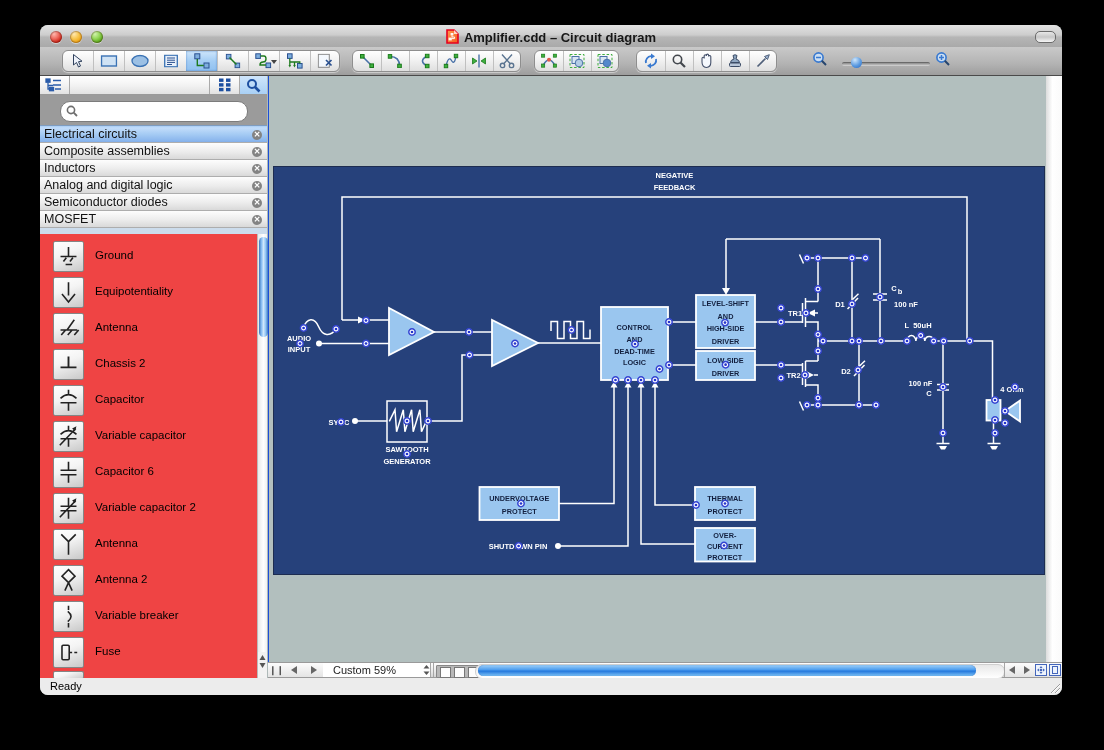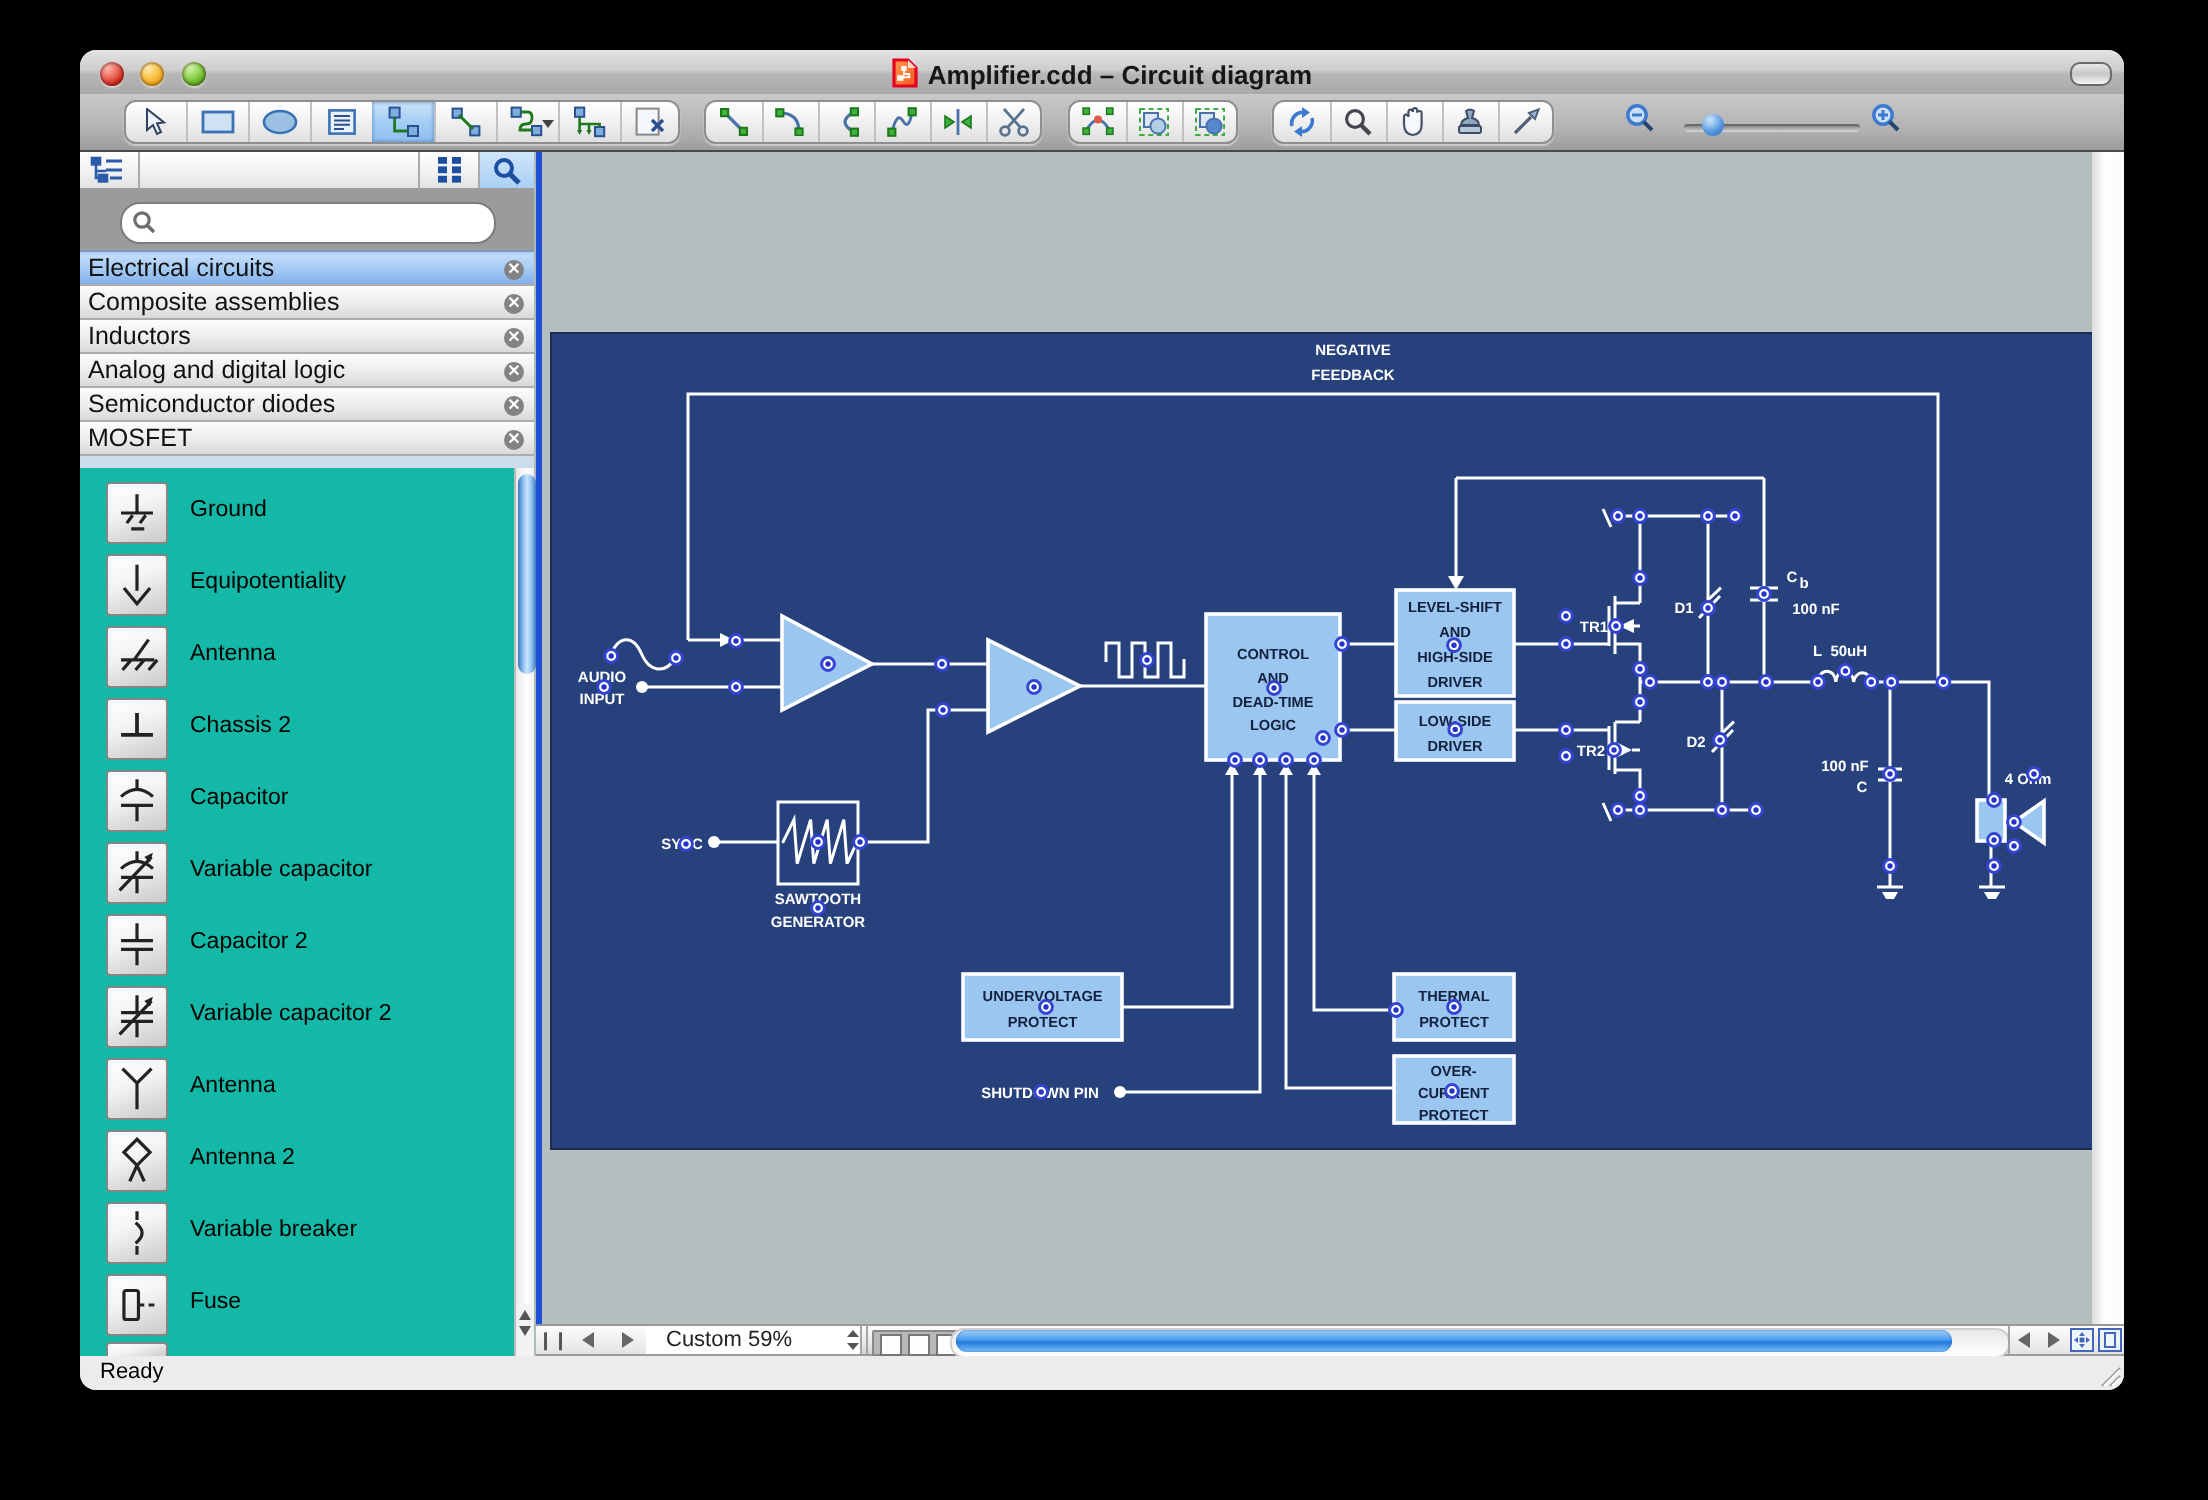--- a/index.html
+++ b/index.html
@@ -39,32 +39,32 @@
 #search-pill{position:absolute;left:20px;top:6px;width:186px;height:19px;border-radius:10px;
   background:#fff;border:1px solid #7c7c7c;}
 #lib-list{position:absolute;left:0;top:50px;width:227px;}
 .librow{position:relative;width:227px;height:17px;border-bottom:1px solid #adadad;
   background:linear-gradient(#fdfdfd,#ececec 55%,#d9d9d9);
   font-size:12.5px;color:#111;line-height:17px;padding-left:4px;box-sizing:border-box;}
 .librow.sel{background:linear-gradient(#a9cdf4,#c2dcfa 12%,#a6ccf4 50%,#88b4ec 95%,#7fabe8);border-top:1px solid #7e9cc0;height:18px;margin-top:-1px;}
 .xcirc{position:absolute;right:5px;top:3.5px;width:10px;height:10px;border-radius:50%;
   background:#838383;color:#fff;font-size:8px;line-height:10px;text-align:center;font-weight:bold;}
 
-#comps{position:absolute;left:0;top:158px;width:217px;height:444px;background:#14b8a6;}
+#comps{position:absolute;left:0;top:158px;width:217px;height:444px;background:#ef4444;}
 .comp{position:absolute;left:13px;width:204px;height:36px;}
 .cico{position:absolute;left:0;top:0;width:29px;height:29px;border-radius:2px;
   border:1px solid #858585;background:linear-gradient(160deg,#ffffff,#f4f4f4 40%,#c9c9c9);}
 .clabel{position:absolute;left:42px;top:8px;font-size:11.5px;color:#000;}
 
 #pscroll{position:absolute;left:217px;top:158px;width:10px;height:444px;background:linear-gradient(90deg,#e9e9e9,#ffffff 60%,#f0f0f0);border-left:1px solid #bbb;box-sizing:border-box;}
 #pthumb{position:absolute;left:0.5px;top:3px;width:9px;height:100px;border-radius:5px;
   background:linear-gradient(90deg,#3b77bc,#8fc2f5 30%,#cfe7fb 50%,#8fc2f5 75%,#3b77bc);}
 #parrows{position:absolute;left:217px;top:576px;width:10px;height:26px;background:#f2f2f2;border-left:1px solid #bbb;box-sizing:border-box;}
 
-#canvas{position:absolute;left:228px;top:51px;width:778px;height:586px;background:#b2bfbe;border-left:3px solid #1d4ed8;box-sizing:border-box;}
+#canvas{position:absolute;left:228px;top:51px;width:778px;height:586px;background:#b2bfbe;border-left:1px solid #1d4ed8;box-sizing:border-box;}
 #page{position:absolute;left:4px;top:90px;width:772px;height:409px;background:#26417b;border:1.5px solid #1d2c50;box-sizing:border-box;}
 #vscroll{position:absolute;left:1006px;top:51px;width:16px;height:586px;background:linear-gradient(90deg,#dcdcdc,#ffffff 40%,#fafafa);}
 
 #bottombar{position:absolute;left:228px;top:637px;width:794px;height:16px;
   background:linear-gradient(#fdfdfd,#e8e8e8 60%,#d5d5d5);border-top:1px solid #9a9a9a;border-bottom:1px solid #9a9a9a;box-sizing:border-box;font-size:11px;color:#222;}
 #statusbar{position:absolute;left:0;top:653px;width:1022px;height:17px;background:#ececec;
   font-size:11px;color:#000;line-height:16px;padding-left:10px;box-sizing:border-box;}
 .bbtn{position:absolute;top:0;height:14px;border-right:1px solid #a6a6a6;background:linear-gradient(#fcfcfc,#e4e4e4);}
 </style>
 </head>
@@ -372,21 +372,21 @@
               <path d="M15.5,3 l-3,1.5 2,1.8 z" fill="#222"></path>
             </svg></div>
           <div class="clabel">Variable capacitor</div>
         </div>
       <div class="comp" style="top:223px">
           <div class="cico"><svg width="29" height="29" viewBox="0 0 20 20">
               <g stroke="#222" stroke-width="1.1" fill="none">
                 <path d="M10,17 V11.5 M4.5,11.5 H15.5 M4.5,8.5 H15.5 M10,8.5 V2.5"></path>
               </g>
             </svg></div>
-          <div class="clabel">Capacitor 2</div>
+          <div class="clabel">Capacitor 6</div>
         </div>
       <div class="comp" style="top:259px">
           <div class="cico"><svg width="29" height="29" viewBox="0 0 20 20">
               <g stroke="#222" stroke-width="1.1" fill="none">
                 <path d="M10,17 V11.5 M4.5,11.5 H15.5 M4.5,8.5 H15.5 M10,8.5 V2.5 M4,16 L15,4.5"></path>
               </g>
               <path d="M15.5,3 l-3,1.5 2,1.8 z" fill="#222"></path>
             </svg></div>
           <div class="clabel">Variable capacitor 2</div>
         </div>

